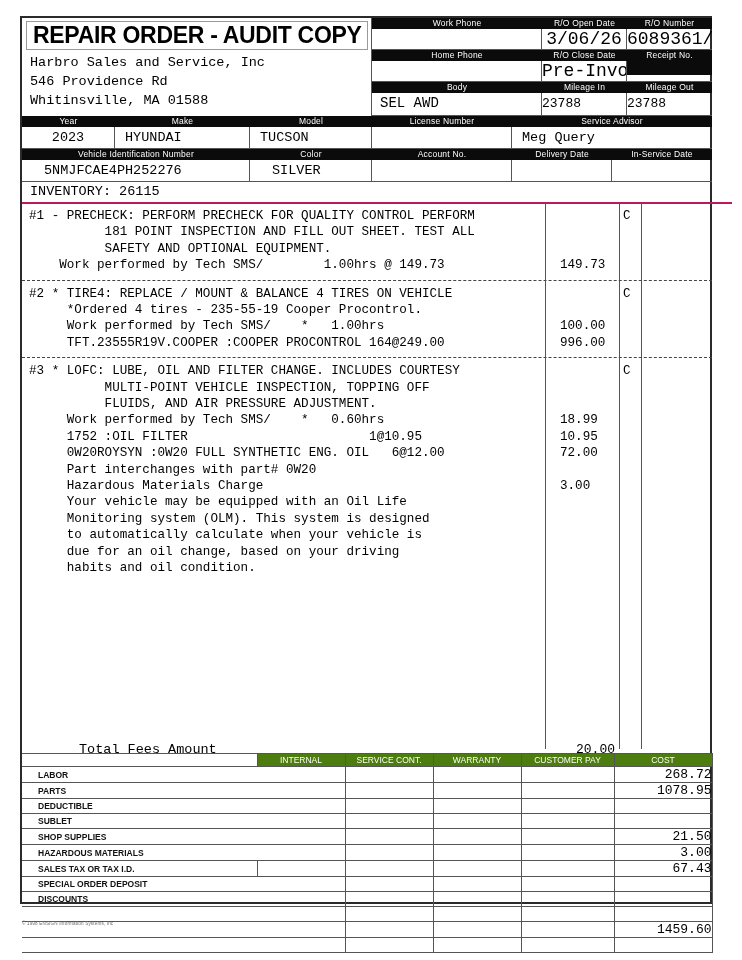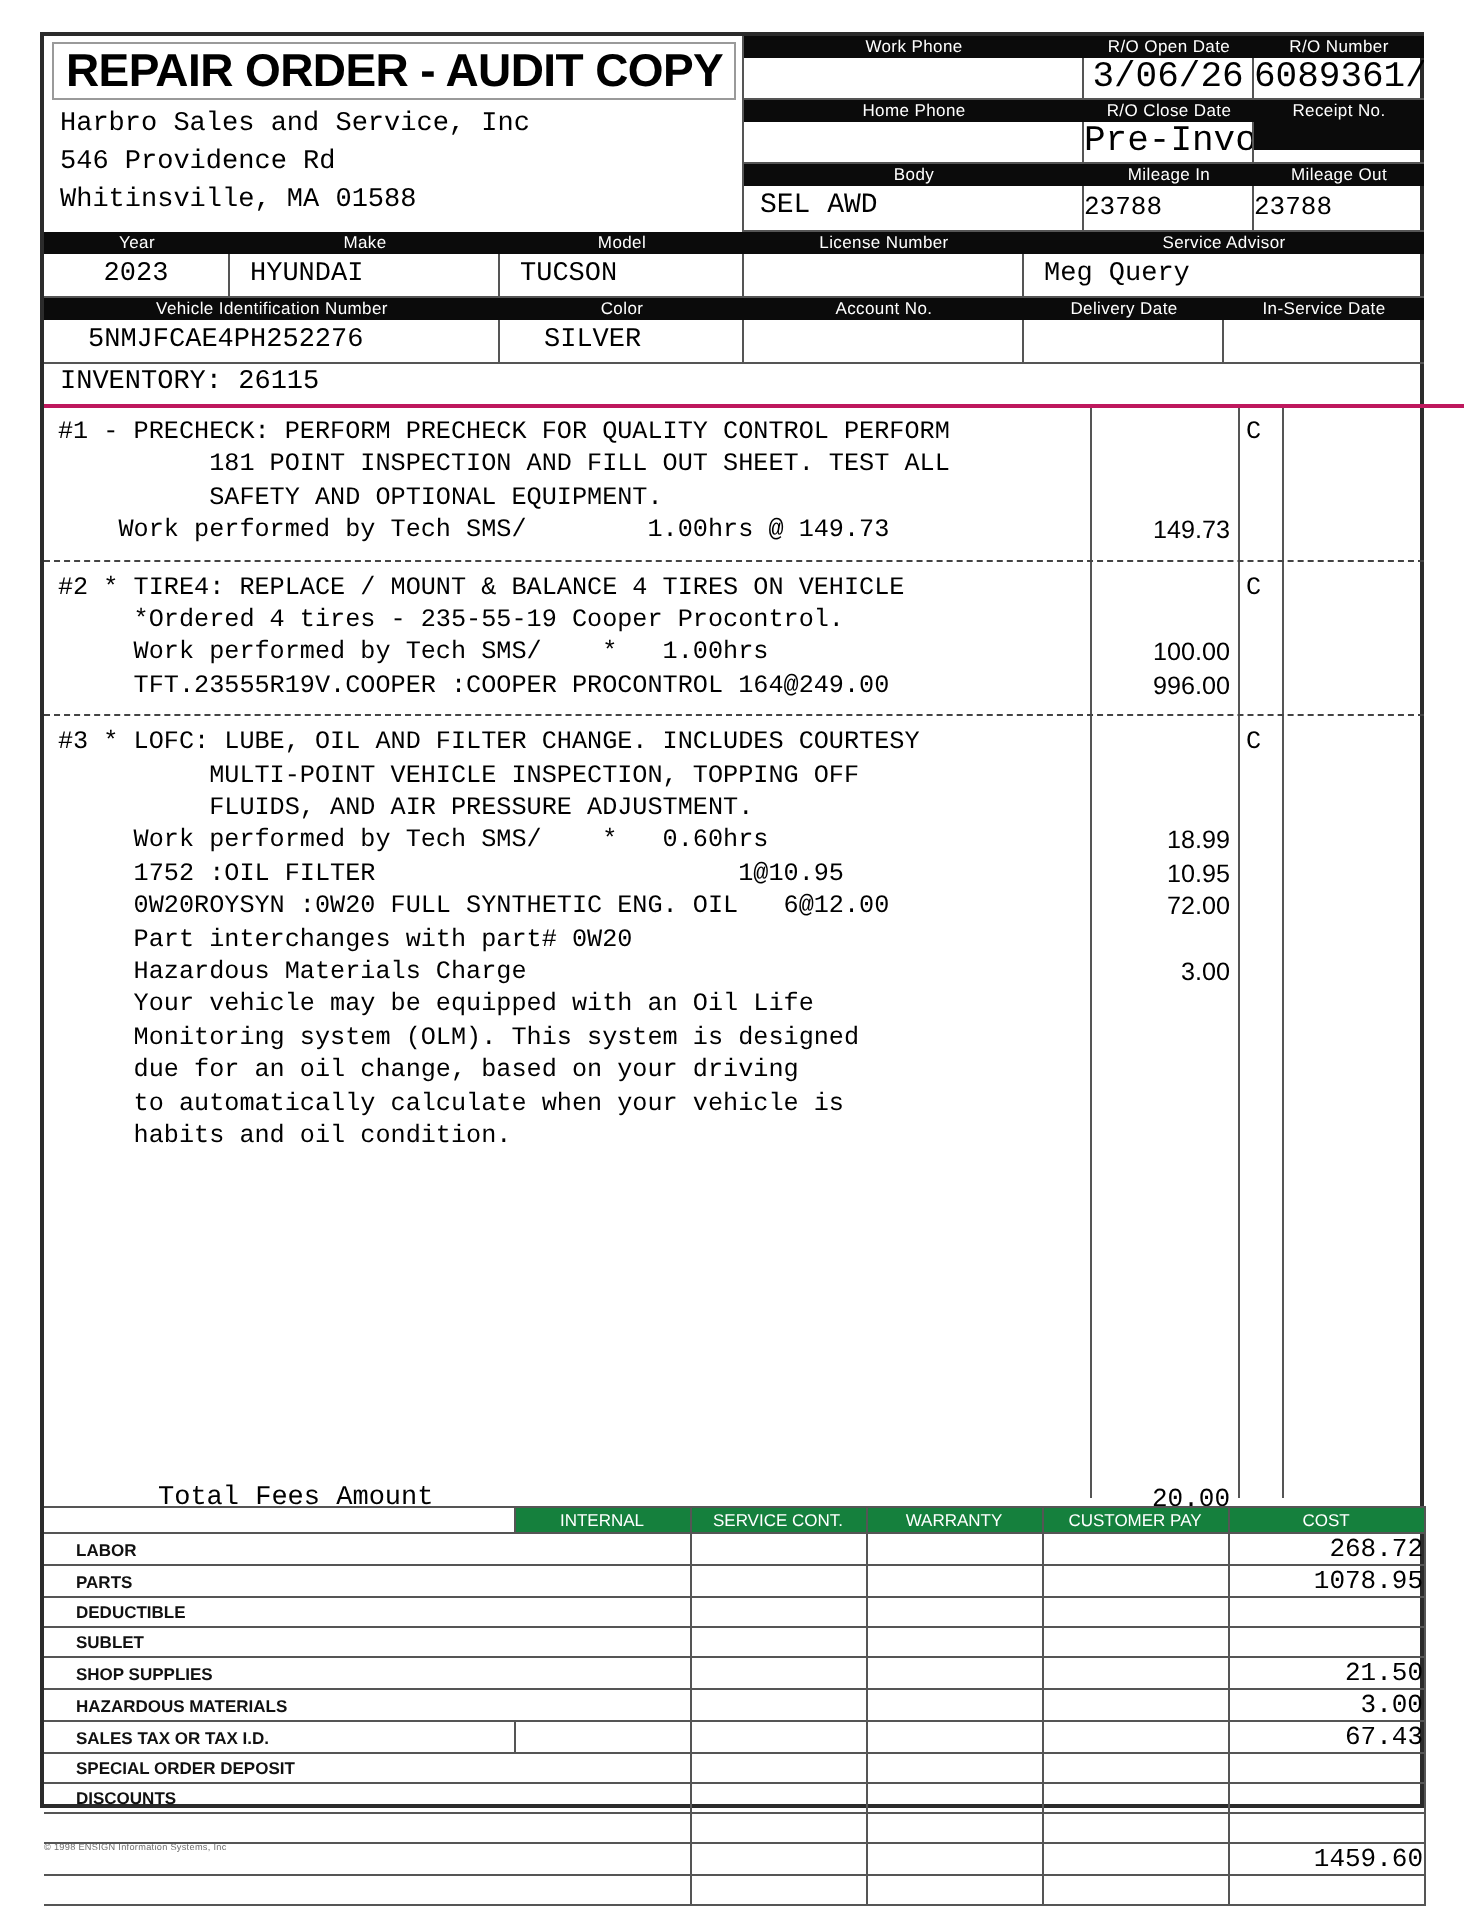--- a/index.html
+++ b/index.html
@@ -125,26 +125,26 @@
 
   .li { position: absolute; left: 0; right: 0; }
   .li .line {
     font-family: "Liberation Mono", monospace;
     font-size: 12.6px;
     line-height: 16.4px;
     white-space: pre;
     padding-left: 7px;
   }
   .amt-line {
-    font-family: Liberation Sans, sans-serif;
+    font-family: Liberation Mono, monospace;
     font-size: 12.6px;
     line-height: 16.4px;
-    text-align: right;
     padding-right: 5px;
     white-space: pre;
+    margin-left: 15px;
   }
   .c-line {
     font-family: "Liberation Mono", monospace;
     font-size: 12.6px;
     line-height: 16.4px;
     text-align: left;
     padding-left: 3px;
   }
   .dash {
     position: absolute; left: 0; right: 0; height: 0;
@@ -155,21 +155,21 @@
   #fees { position: absolute; left: 0; top: 722px; width: 690px; height: 22px; }
   #fees .lbl { position: absolute; left: 57px; top: 0; font-size: 13.5px; line-height: 20px; white-space: nowrap; }
   #fees .amt { position: absolute; left: 523px; width: 75px; top: 0; text-align: right; padding-right: 5px;
                font-size: 13px; line-height: 20px; box-sizing: border-box; }
 
   
   #totals { position: absolute; left: 0; top: 735px; width: 690px; }
   #totals table { border-collapse: collapse; width: 690px; table-layout: fixed; }
   #totals td, #totals th { border: 1px solid #555; padding: 0; height: 15px; box-sizing: border-box; }
   #totals th {
-    background: #15803d; color: #fff;
+    background: #4d7c0f; color: #fff;
     font-family: "Liberation Sans", sans-serif;
     font-size: 8.5px; font-weight: normal; text-align: center;
     height: 13px;
   }
   #totals td.rowlabel {
     font-family: "Liberation Sans", sans-serif;
     font-size: 8.5px; font-weight: bold;
     text-align: left; padding-left: 16px;
     color: #111;
     border-right: none;
@@ -368,22 +368,22 @@
             <div class="line">#3 * LOFC: LUBE, OIL AND FILTER CHANGE. INCLUDES COURTESY</div>
             <div class="line">          MULTI-POINT VEHICLE INSPECTION, TOPPING OFF</div>
             <div class="line">          FLUIDS, AND AIR PRESSURE ADJUSTMENT.</div>
             <div class="line">     Work performed by Tech SMS/    *   0.60hrs</div>
             <div class="line">     1752 :OIL FILTER                        1@10.95</div>
             <div class="line">     0W20ROYSYN :0W20 FULL SYNTHETIC ENG. OIL   6@12.00</div>
             <div class="line">     Part interchanges with part# 0W20</div>
             <div class="line">     Hazardous Materials Charge</div>
             <div class="line">     Your vehicle may be equipped with an Oil Life</div>
             <div class="line">     Monitoring system (OLM). This system is designed</div>
+            <div class="line">     to automatically calculate when your vehicle is</div>
             <div class="line">     due for an oil change, based on your driving</div>
-            <div class="line">     to automatically calculate when your vehicle is</div>
             <div class="line">     habits and oil condition.</div>
           </div>
           <div class="li" style="top: 159.2px; left: 523px; width: 75px;">
             <div class="amt-line">&nbsp;</div>
             <div class="amt-line">&nbsp;</div>
             <div class="amt-line">&nbsp;</div>
             <div class="amt-line">18.99</div>
             <div class="amt-line">10.95</div>
             <div class="amt-line">72.00</div>
             <div class="amt-line">&nbsp;</div>

